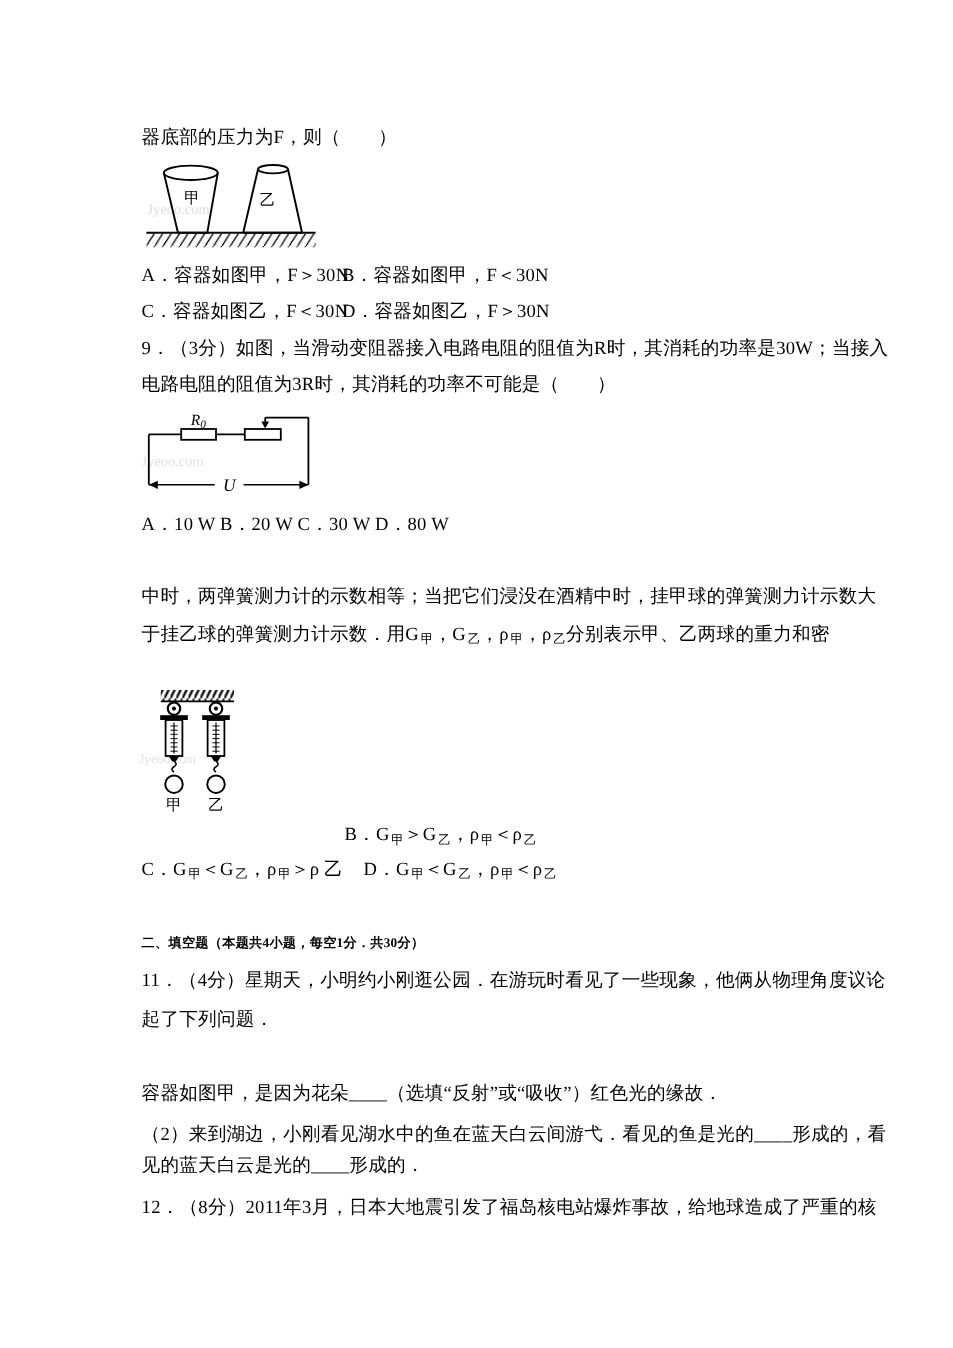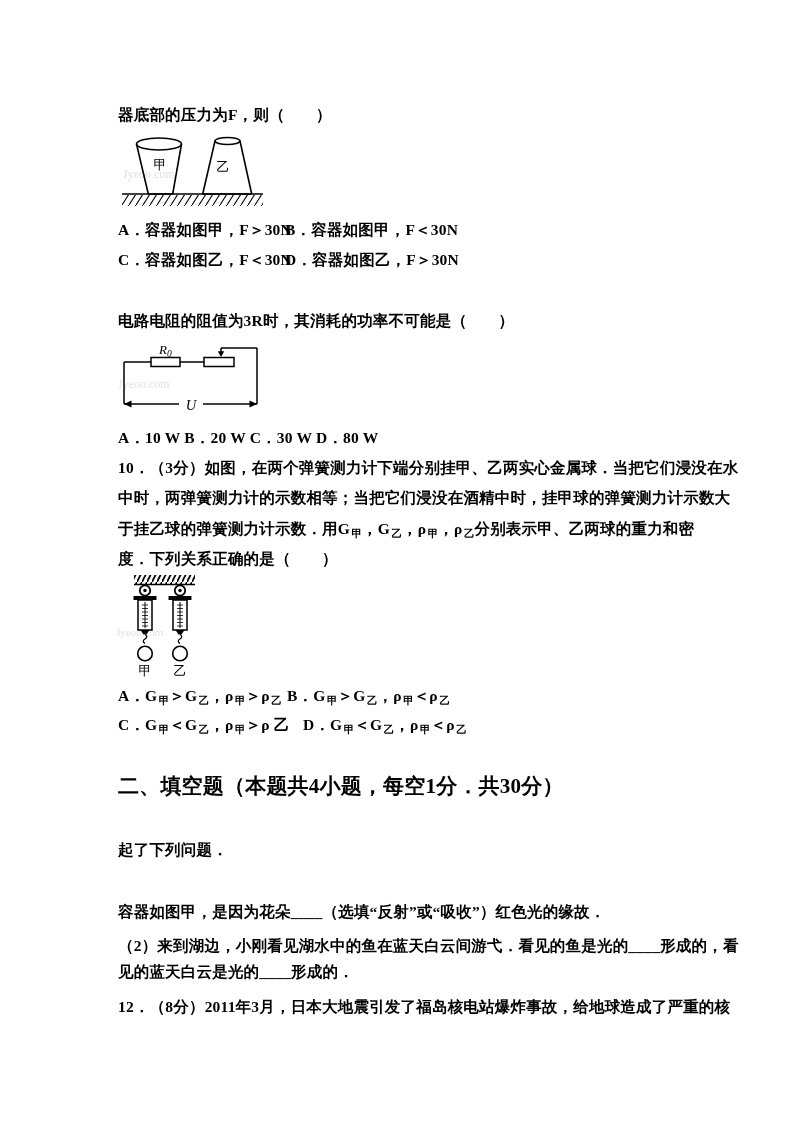--- a/index.html
+++ b/index.html
@@ -1,20 +1,20 @@
 <!DOCTYPE html>
 <html><head>
 <meta charset="utf-8">
 <style>
   html,body{margin:0;padding:0;background:#fff;}
   .page{position:relative;width:794px;height:1123px;background:#ffffff;
         font-family:"Liberation Serif","DejaVu Serif",serif;color:#000;overflow:hidden;}
-  .line{position:absolute;font-size:15.5px;line-height:18px;white-space:nowrap;letter-spacing:0.2px;font-weight:bold;}
+  .line{position:absolute;font-size:15.5px;line-height:18px;white-space:nowrap;letter-spacing:0.2px;}
   .sub{font-size:10.5px;vertical-align:-3px;margin-left:1.5px;letter-spacing:0;}
-  .bold{font-weight:bold;font-size:21px;}
+  .bold{font-weight:bold;font-size:11px;}
   .fig{position:absolute;}
   svg text{font-family:"Liberation Serif","DejaVu Serif",serif;}
 </style>
 </head>
 <body>
 
 <div class="page">
 
   <div class="line" style="top:106px;left:118px">器底部的压力为F，则（　　）</div>
 
@@ -43,20 +43,21 @@
       <line x1="87.7" y1="66" x2="136.7" y2="66"></line>
     </g>
     <text x="108" y="43" font-size="13" text-anchor="middle">乙</text>
   </svg>
 
   <div class="line" style="top:221px;left:118px">A．容器如图甲，F＞30N</div>
   <div class="line" style="top:221px;left:285px">B．容器如图甲，F＜30N</div>
   <div class="line" style="top:251px;left:118px">C．容器如图乙，F＜30N</div>
   <div class="line" style="top:251px;left:285px">D．容器如图乙，F＞30N</div>
 
+  <div class="line" style="top:282px;left:118px">9．（3分）如图，当滑动变阻器接入电路电阻的阻值为R时，其消耗的功率是30W；当接入</div>
   <div class="line" style="top:312px;left:118px">电路电阻的阻值为3R时，其消耗的功率不可能是（　　）</div>
 
   <svg class="fig" style="top:336px;left:115px" width="160" height="80" viewBox="0 0 160 80">
     <text x="3" y="52" font-size="12" fill="#e2e2e2">Jyeoo.com</text>
     <g fill="none" stroke="#000" stroke-width="1.5">
       <line x1="9" y1="26" x2="9" y2="68"></line>
       <line x1="9" y1="26" x2="36" y2="26"></line>
       <rect x="36" y="21.5" width="29" height="9" fill="#fff"></rect>
       <line x1="65" y1="26" x2="89" y2="26"></line>
       <rect x="89" y="21.5" width="30" height="9" fill="#fff"></rect>
@@ -70,24 +71,22 @@
       <line x1="88" y1="68" x2="142" y2="68"></line>
     </g>
     <polygon points="9,68 16.5,64.6 16.5,71.4" fill="#000"></polygon>
     <polygon points="142,68 134.5,64.6 134.5,71.4" fill="#000"></polygon>
     <text x="44" y="18" font-size="13" font-style="italic"><tspan>R</tspan><tspan dy="3" font-size="9.5">0</tspan></text>
     <text x="76" y="73.5" font-size="14.5" font-style="italic" text-anchor="middle">U</text>
   </svg>
 
   <div class="line" style="top:429px;left:118px">A．10 W B．20 W C．30 W D．80 W</div>
 
-  <div class="line" style="top:459px;left:118px">10．（3分）如图，在两个弹簧测力计下端分别挂甲、乙两实心金属球．当把它们浸没在水</div>
   <div class="line" style="top:489px;left:118px">中时，两弹簧测力计的示数相等；当把它们浸没在酒精中时，挂甲球的弹簧测力计示数大</div>
   <div class="line" style="top:520px;left:118px"><span>于挂乙球的弹簧测力计示数．用G</span><span class="sub">甲</span><span>，G</span><span class="sub">乙</span><span>，ρ</span><span class="sub">甲</span><span>，ρ</span><span class="sub">乙</span><span>分别表示甲、乙两球的重力和密</span></div>
-  <div class="line" style="top:550px;left:118px">度．下列关系正确的是（　　）</div>
 
   <svg class="fig" style="top:572px;left:112px" width="120" height="112" viewBox="0 0 120 112">
     <defs>
       <pattern id="ch1" width="5" height="10" patternUnits="userSpaceOnUse">
         <line x1="5" y1="0" x2="0" y2="10" stroke="#000" stroke-width="1.8"></line>
       </pattern>
     </defs>
     <text x="4" y="64" font-size="11" fill="#e2e2e2">Jyeoo.com</text>
     <g>
       <rect x="22" y="3" width="61" height="9" fill="url(#ch1)"></rect>
@@ -128,27 +127,27 @@
         <line x1="65" y1="54" x2="71" y2="54"></line>
       </g>
       <polygon points="63.5,58 72.5,58 69.5,62.5 66.5,62.5" fill="#000"></polygon>
       <path d="M 68 62.5 q 3.5 2 0 4.5 q -3.5 2 0 4.5" fill="none" stroke="#000" stroke-width="1.3"></path>
       <circle cx="68" cy="81.5" r="7.3" fill="#fff" stroke="#000" stroke-width="1.6"></circle>
     </g>
     <text x="33" y="103" font-size="13" text-anchor="middle">甲</text>
     <text x="68" y="103" font-size="13" text-anchor="middle">乙</text>
   </svg>
 
-  <div class="line" style="top:687px;left:118px"><span>A．G</span><span class="sub">甲</span><span>＞G</span><span class="sub">乙</span><span>，ρ</span><span class="sub">甲</span><span>＞ρ</span><span class="sub">乙</span></div>
   <div class="line" style="top:687px;left:287px"><span>B．G</span><span class="sub">甲</span><span>＞G</span><span class="sub">乙</span><span>，ρ</span><span class="sub">甲</span><span>＜ρ</span><span class="sub">乙</span></div>
   <div class="line" style="top:716px;left:303px"><span>D．G</span><span class="sub">甲</span><span>＜G</span><span class="sub">乙</span><span>，ρ</span><span class="sub">甲</span><span>＜ρ</span><span class="sub">乙</span></div>
   <div class="line" style="top:716px;left:118px"><span>C．G</span><span class="sub">甲</span><span>＜G</span><span class="sub">乙</span><span>，ρ</span><span class="sub">甲</span><span>＞ρ 乙</span></div>
 
   <div class="line bold" style="top:777px;left:118px">二、填空题（本题共4小题，每空1分．共30分）</div>
 
+  <div class="line" style="top:809px;left:118px">11．（4分）星期天，小明约小刚逛公园．在游玩时看见了一些现象，他俩从物理角度议论</div>
   <div class="line" style="top:841px;left:118px">起了下列问题．</div>
   <div class="line" style="top:903px;left:118px">容器如图甲，是因为花朵____（选填“反射”或“吸收”）红色光的缘故．</div>
   <div class="line" style="top:937px;left:118px">（2）来到湖边，小刚看见湖水中的鱼在蓝天白云间游弋．看见的鱼是光的____形成的，看</div>
   <div class="line" style="top:963px;left:118px">见的蓝天白云是光的____形成的．</div>
 
   <div class="line" style="top:998px;left:118px">12．（8分）2011年3月，日本大地震引发了福岛核电站爆炸事故，给地球造成了严重的核</div>
 
 </div>
 
 </body></html>

